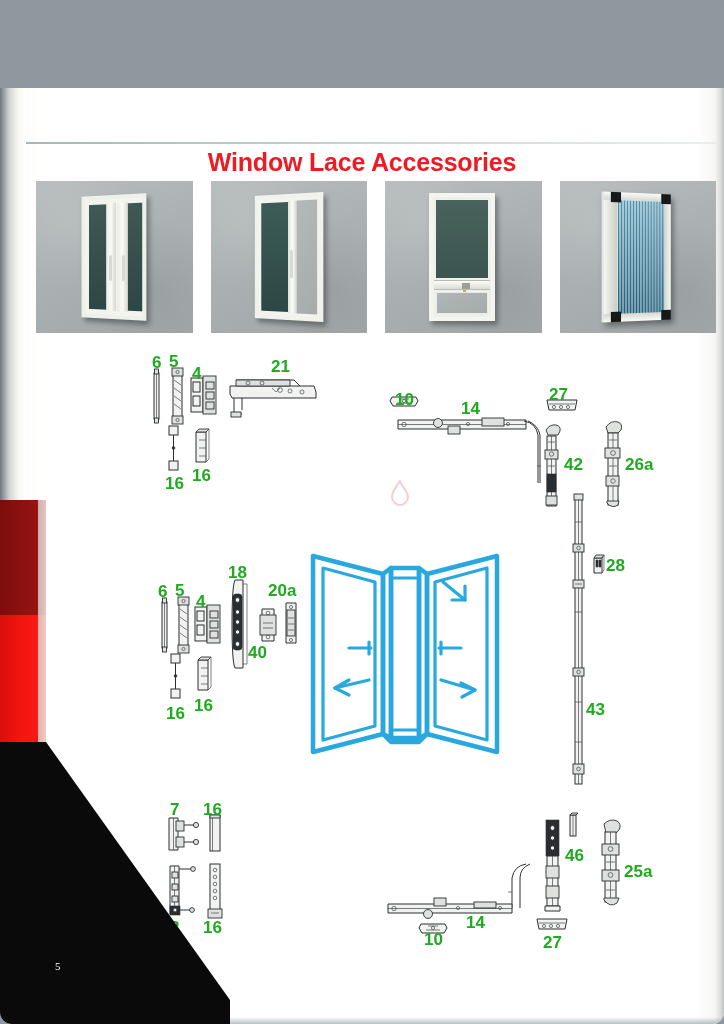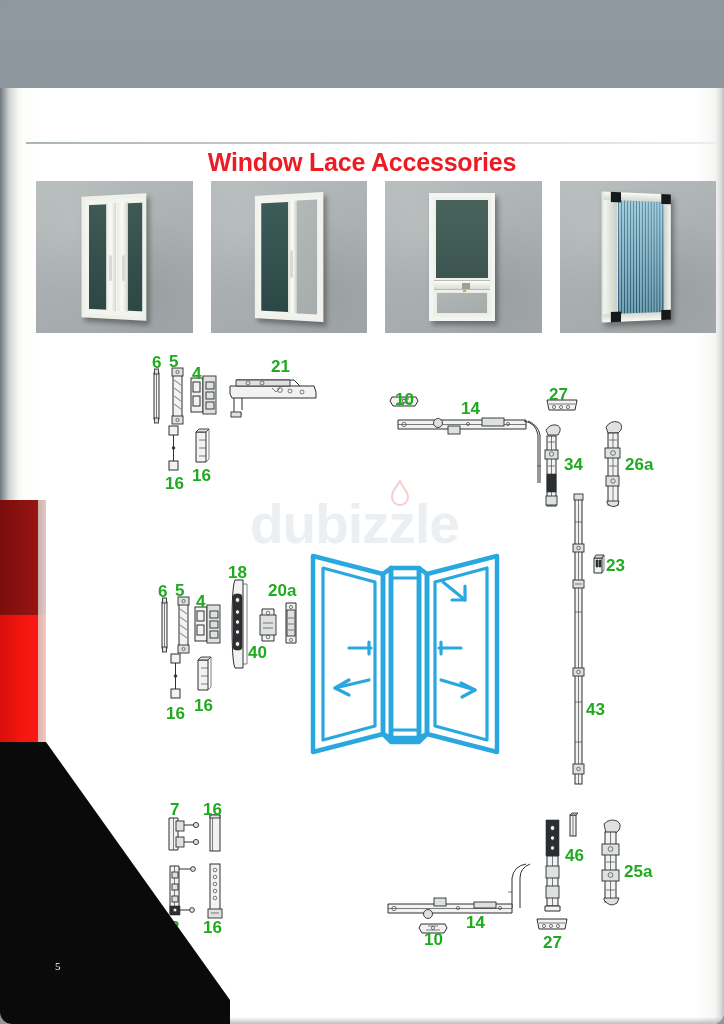--- a/index.html
+++ b/index.html
@@ -351,21 +351,20 @@
         <div class="rail-t"></div>
         <div class="rail-b"></div>
         <div class="cnr c-tl"></div>
         <div class="cnr c-tr"></div>
         <div class="cnr c-bl"></div>
         <div class="cnr c-br"></div>
       </div>
     </div>
   </div>
 
-  <div class="watermark">dubizzle</div>
   <div class="watermark-flame">
     <svg width="24" height="30" viewBox="0 0 24 30">
         <path d="M12 1 C8 8 4 10 4 17 a8 8 0 0 0 16 0 C20 11 15 9 12 1 Z" fill="none" stroke="#f3c9c9" stroke-width="2"></path>
       </svg>
   </div>
 
   <div class="part" style="left:150px; top:368px;">
     <svg class="draw" width="14" height="56" viewBox="0 0 14 56">
       <rect class="fl" x="4" y="5" width="5" height="46"></rect>
       <path class="ln-t" d="M6.5 5 v46"></path>
@@ -485,21 +484,21 @@
       <circle class="ln-t" cx="13" cy="35" r="2.4"></circle>
       <rect class="fl2" x="6" y="58" width="13" height="10"></rect>
       <circle class="ln-t" cx="13" cy="63" r="2.2"></circle>
       <path class="fl2" d="M7 85 q5 6 11 2 l1 -4 h-12 z"></path>
       <path class="ln-t" d="M9 22 h8 M9 48 h8"></path>
     </svg>
   </div>
   <div class="lbl" style="left:395px; top:390px;">10</div>
   <div class="lbl" style="left:461px; top:399px;">14</div>
   <div class="lbl" style="left:549px; top:385px;">27</div>
-  <div class="lbl" style="left:564px; top:455px;">34</div>
+  <div class="lbl" style="left:564px; top:455px;">42</div>
   <div class="lbl" style="left:625px; top:455px;">26a</div>
 
   <div class="part" style="left:158px; top:597px;">
     <svg class="draw" width="14" height="56" viewBox="0 0 14 56">
       <rect class="fl" x="4" y="5" width="5" height="46"></rect>
       <path class="ln-t" d="M6.5 5 v46"></path>
       <rect class="fl2" x="4.5" y="1" width="4" height="5"></rect>
       <rect class="fl2" x="4.5" y="50" width="4" height="5"></rect>
     </svg>
   </div>
@@ -626,21 +625,21 @@
   </div>
   <div class="part" style="left:591px; top:554px;">
     <svg class="draw" width="14" height="22" viewBox="0 0 14 22">
       <path class="fl" d="M3 4 h8 v15 h-8 z"></path>
       <path class="fl2" d="M3 4 l2 -3 h8 l-2 3 z"></path>
       <path class="ln-t" d="M11 4 l2 -3 v15 l-2 3"></path>
       <path class="fl-d" d="M5 6 h2 v7 h-2 z"></path>
       <path class="fl-d" d="M8 6 h2 v7 h-2 z"></path>
     </svg>
   </div>
-  <div class="lbl" style="left:606px; top:556px;">23</div>
+  <div class="lbl" style="left:606px; top:556px;">28</div>
   <div class="lbl" style="left:586px; top:700px;">43</div>
 
   <div class="part" style="left:166px; top:815px;">
     <svg class="draw" width="34" height="38" viewBox="0 0 34 38">
       <path class="fl" d="M3 3 h9 v32 h-9 z"></path>
       <path class="ln-t" d="M7.5 3 v32"></path>
       <rect class="fl2" x="10" y="6" width="8" height="10"></rect>
       <rect class="fl2" x="10" y="22" width="8" height="10"></rect>
       <path class="ln" d="M18 10 h12"></path>
       <path class="ln" d="M18 27 h12"></path>

